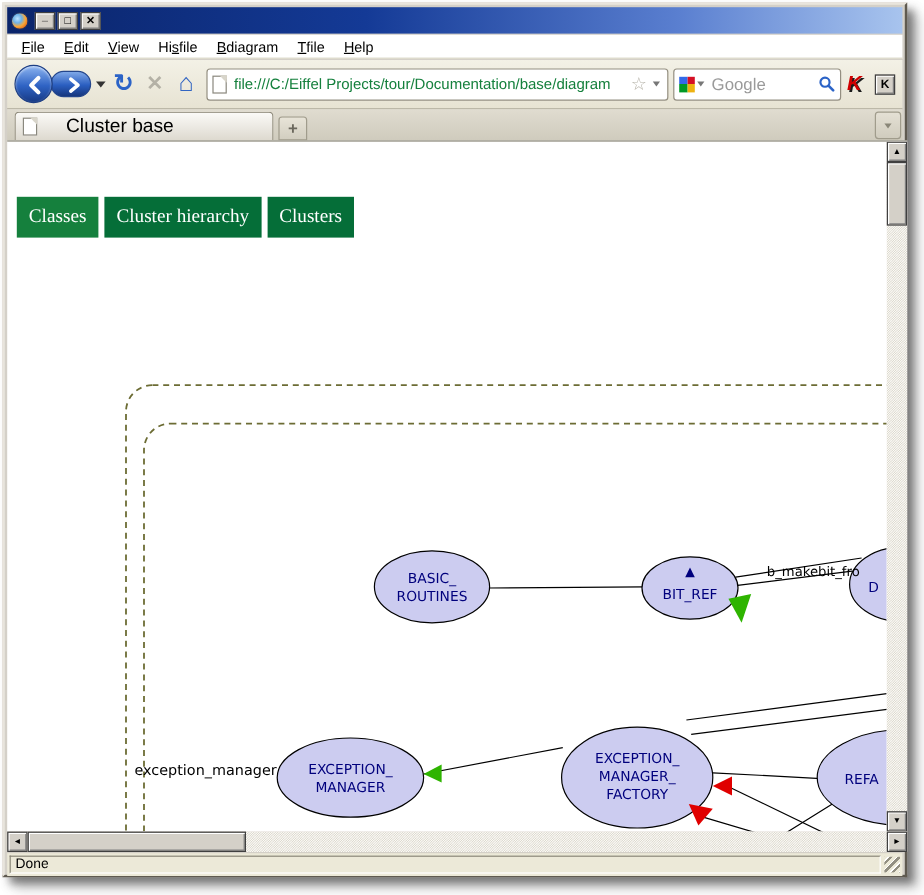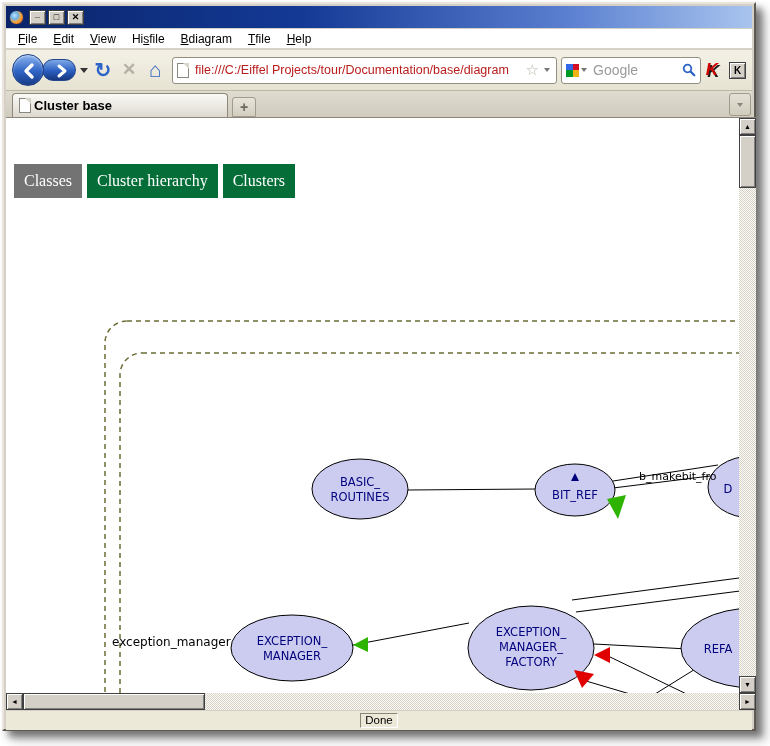--- a/index.html
+++ b/index.html
@@ -45,21 +45,21 @@
   .icon-btn { flex:none; width:26px; text-align:center; font-size:20px; font-weight:bold; line-height:26px; }
   .reload { color:#2b63c7; }
   .stop { color:#b4b1a6; font-size:17px; }
   .home { color:#3265c2; font-size:21px; }
 
   .locationbar { flex:1; height:27px; background:#fff; border:1px solid #948f81; border-radius:3px;
     display:flex; align-items:center; padding:0 4px; margin:0 4px; min-width:0; }
   .doc-icon { position:relative; width:12px; height:15px; background:#fff; border:1px solid #8a887e; flex:none; }
   .doc-icon:after { content:""; position:absolute; right:-1px; top:-1px; border:3px solid;
     border-color:#d8d5ca #d8d5ca transparent transparent; }
-  .url-text { flex:1; font-size:12.5px; color:#b91c1c; white-space:nowrap; overflow:hidden; margin-left:6px; min-width:0; }
+  .url-text { flex:1; font-size:12.5px; color:#15803d; white-space:nowrap; overflow:hidden; margin-left:6px; min-width:0; }
   .star { color:#b7b4aa; font-size:15px; flex:none; padding:0 3px; }
   .small-caret { width:0; height:0; border-left:3.5px solid transparent; border-right:3.5px solid transparent;
     border-top:4px solid #777; flex:none; margin:0 2px; }
 
   .searchbox { flex:none; width:140px; height:27px; background:#fff; border:1px solid #948f81; border-radius:3px;
     display:flex; align-items:center; padding:0 4px; }
   .glogo { width:13px; height:13px; flex:none; display:grid; grid-template-columns:1fr 1fr; grid-template-rows:1fr 1fr; }
   .glogo i:nth-child(1){background:#3369E8}.glogo i:nth-child(2){background:#D50F25}
   .glogo i:nth-child(3){background:#009925}.glogo i:nth-child(4){background:#EEB211}
   .search-input { flex:1; border:0; outline:none; font-size:14px; color:#000; min-width:0; margin-left:4px;
@@ -70,21 +70,21 @@
     color:#cf0000; text-shadow:1.5px 1.5px 0 #1a1a1a; }
   .kbtn { flex:none; width:17px; height:17px; background:#d4d0c8; border:1px solid #404040;
     box-shadow:inset 1px 1px 0 #fff, inset -1px -1px 0 #808080; font-size:10px; font-weight:bold;
     text-align:center; line-height:15px; margin-left:6px; }
 
   .tabbar { position:absolute; left:2px; top:87px; right:2px; height:26px;
     background:linear-gradient(#e0dcd0,#cfcbbd); display:flex; align-items:flex-end; padding-left:6px; }
   .tab { width:216px; height:24px; background:linear-gradient(#fbfaf7,#ddd9cf);
     border:1px solid #8d897a; border-bottom:none; border-radius:4px 4px 0 0;
     display:flex; align-items:center; padding:0 6px; }
-  .tab-label { font-size:13px; font-weight:bold; margin-left:3px; white-space:nowrap; overflow:hidden; }
+  .tab-label { font-size:16px; font-weight:normal; margin-left:24px; white-space:nowrap; overflow:hidden; }
   .newtab-btn { width:24px; height:20px; margin-left:4px; background:linear-gradient(#e8e4d8,#d2cec0);
     border:1px solid #a09c8c; border-radius:3px 3px 0 0; text-align:center; line-height:18px;
     color:#6a675c; font-size:14px; font-weight:bold; }
   .tablist-btn { position:absolute; right:1px; top:2px; width:22px; height:23px;
     background:linear-gradient(#e4e0d4,#d0ccbe); border:1px solid #a09c8c; border-radius:3px;
     display:flex; align-items:center; justify-content:center; }
   .tablist-btn .small-caret { border-top-color:#8a8778; }
 
   
   .content { position:absolute; left:2px; top:113px; width:750px; height:576px; background:#fff;
@@ -115,21 +115,21 @@
     background-size:2px 2px; background-position:0 0,1px 1px; }
   .vscroll { position:absolute; right:0; top:0; width:17px; height:100%; }
   .hscroll { position:absolute; left:2px; top:689px; width:750px; height:17px; }
   .sb-btn { position:absolute; width:17px; height:17px; background:#d4d0c8; border:1px solid #404040;
     box-shadow:inset 1px 1px 0 #fff, inset -1px -1px 0 #808080;
     font-size:7px; color:#000; text-align:center; line-height:15px; }
   .sb-thumb { position:absolute; background:#d4d0c8; border:1px solid #404040;
     box-shadow:inset 1px 1px 0 #fff, inset -1px -1px 0 #808080; }
 
   .statusbar { position:absolute; left:2px; top:707px; right:2px; height:19px; background:#ece9d8;
-    display:flex; align-items:center; padding:2px;flex-direction:column; }
+    display:flex; align-items:center; padding:2px; }
   .status-panel { flex:1; height:15px; border:1px solid; border-color:#8a8778 #fff #fff #8a8778;
     font-size:11.5px; padding:0 4px; line-height:13px; color:#000; }
   .resize-grip { width:13px; height:13px; margin-left:3px;
     background:repeating-linear-gradient(135deg, transparent 0 2px, #fff 2px 3px, #928f82 3px 5px); }
 </style>
 </head>
 <body>
 
 <div class="screenshot">
   <div class="window">
@@ -206,21 +206,21 @@
       <div class="tablist-btn">
         <div class="small-caret"></div>
       </div>
     </div>
 
     <div class="content">
       <div class="page">
 
 
         <div class="btn-row">
-          <div class="eiffel-btn" style="background:#737373">Classes</div>
+          <div class="eiffel-btn" style="background:#15803d">Classes</div>
           <div class="eiffel-btn" style="background:#056e38">Cluster hierarchy</div>
           <div class="eiffel-btn" style="background:#056e38">Clusters</div>
         </div>
 
         <svg class="diagram" width="733" height="576" viewBox="0 0 733 576">
 
           <rect x="99" y="203" width="780" height="520" rx="22" fill="none" stroke="#6c6c34" stroke-width="1.5" stroke-dasharray="5 4"></rect>
           <rect x="114" y="235" width="780" height="500" rx="22" fill="none" stroke="#6c6c34" stroke-width="1.5" stroke-dasharray="5 4"></rect>
 
           <line x1="401" y1="372" x2="531" y2="371" stroke="#000" stroke-width="1"></line>

